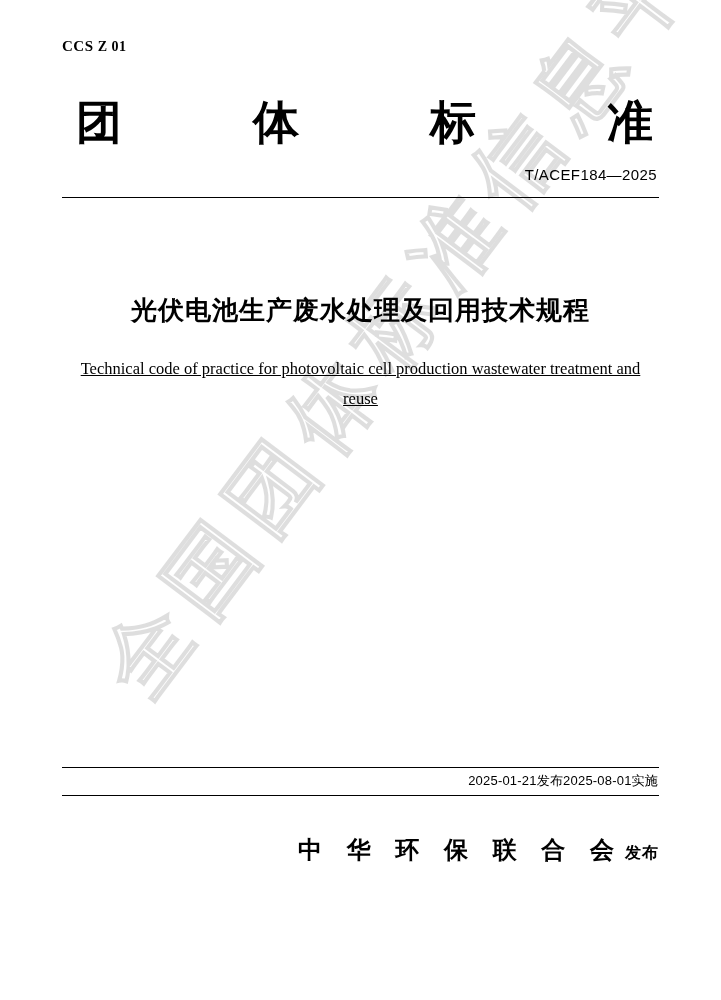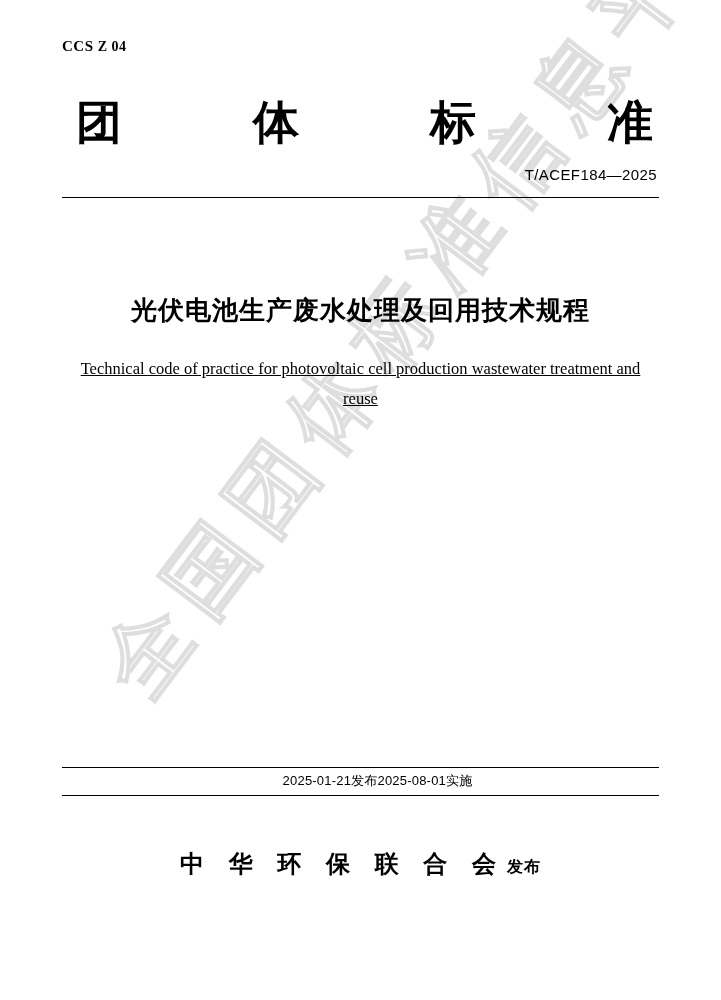--- a/index.html
+++ b/index.html
@@ -118,35 +118,35 @@
     height: 352px;
   }
 
   .rule-bottom {
     border-top: 1.1px solid #000;
     margin-top: 0;
   }
 
   .dates {
     display: flex;
-    justify-content: center;
+    justify-content: flex-end;
     font-size: 13px;
     padding: 4px 1px 0 1px;
     letter-spacing: 0.2px;
     margin-left: 34px;
   }
 
   .rule-bottom2 {
     border-top: 1.1px solid #000;
     margin-top: 5px;
   }
 
   .publisher {
-    text-align: center;
-    margin-top: 52px;
+    text-align: right;
+    margin-top: 38px;
     font-weight: bold;
     font-size: 24px;
     letter-spacing: 9px;
   }
   .publisher .pub-suffix {
     font-size: 16px;
     font-weight: bold;
     letter-spacing: 1px;
     margin-left: 2px;
   }
@@ -157,21 +157,21 @@
 <div class="page">
 
   <div class="watermark">
     <div class="watermark-text">全国团体标准信息平台</div>
   </div>
 
   <div class="content">
 
     <div class="ccs">
       <span>CCS</span>
-      <span class="ccs-num">Z 04</span>
+      <span class="ccs-num">Z 01</span>
     </div>
 
     <div class="big-title">
       <span>团</span>
       <span>体</span>
       <span>标</span>
       <span>准</span>
     </div>
 
     <div class="std-code">T/ACEF184—2025</div>

